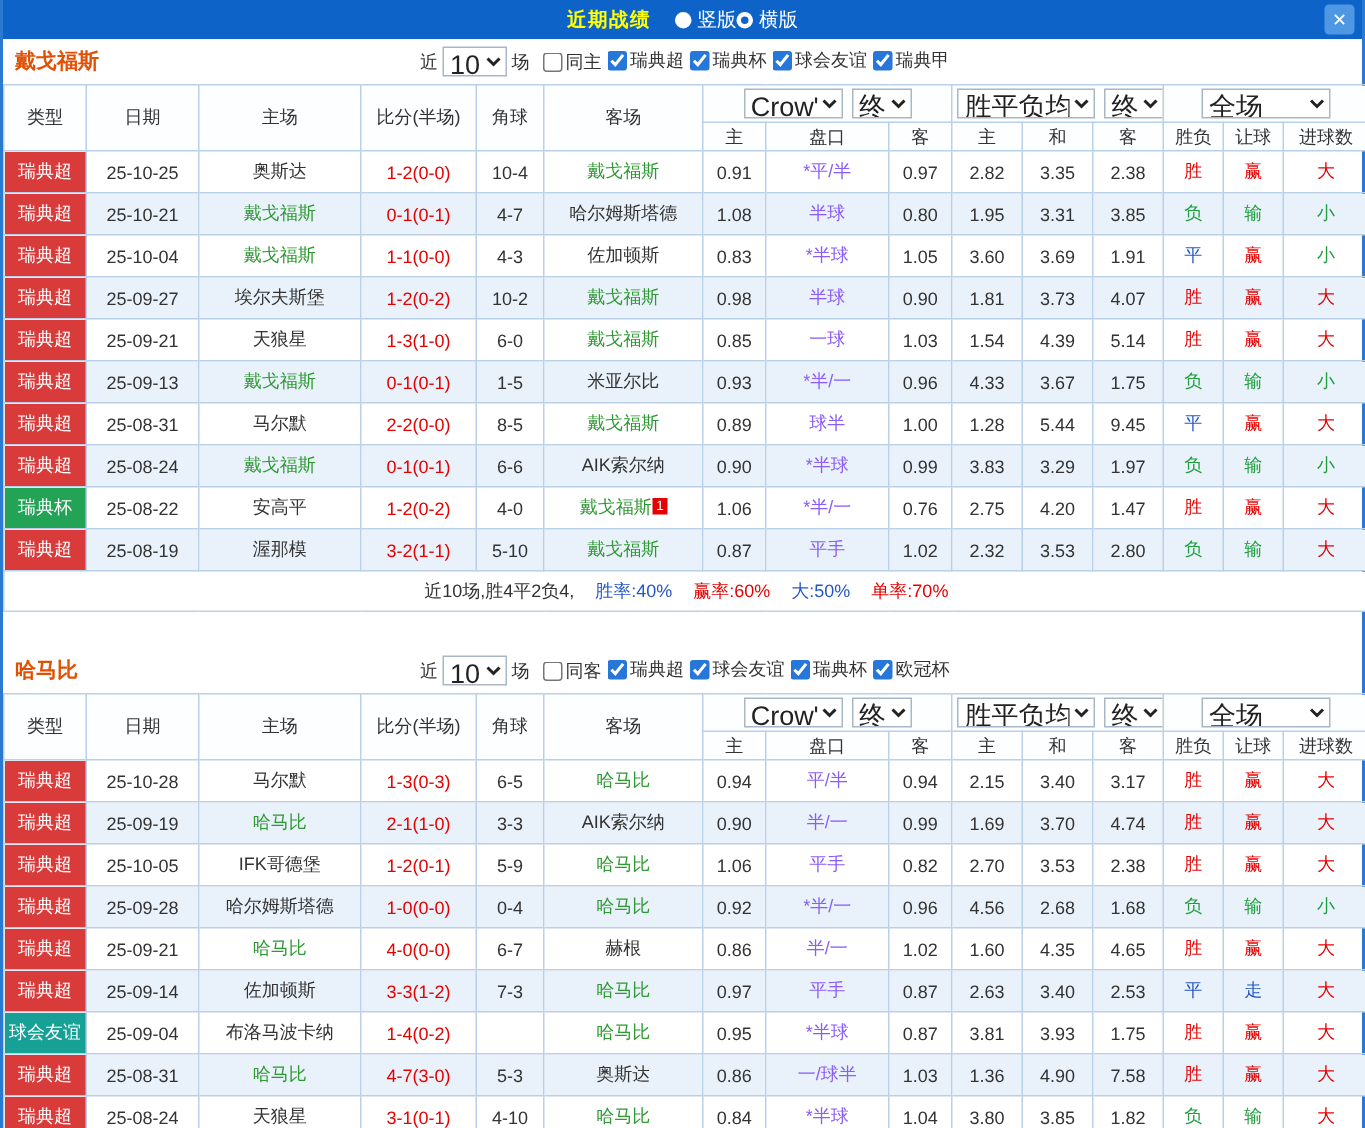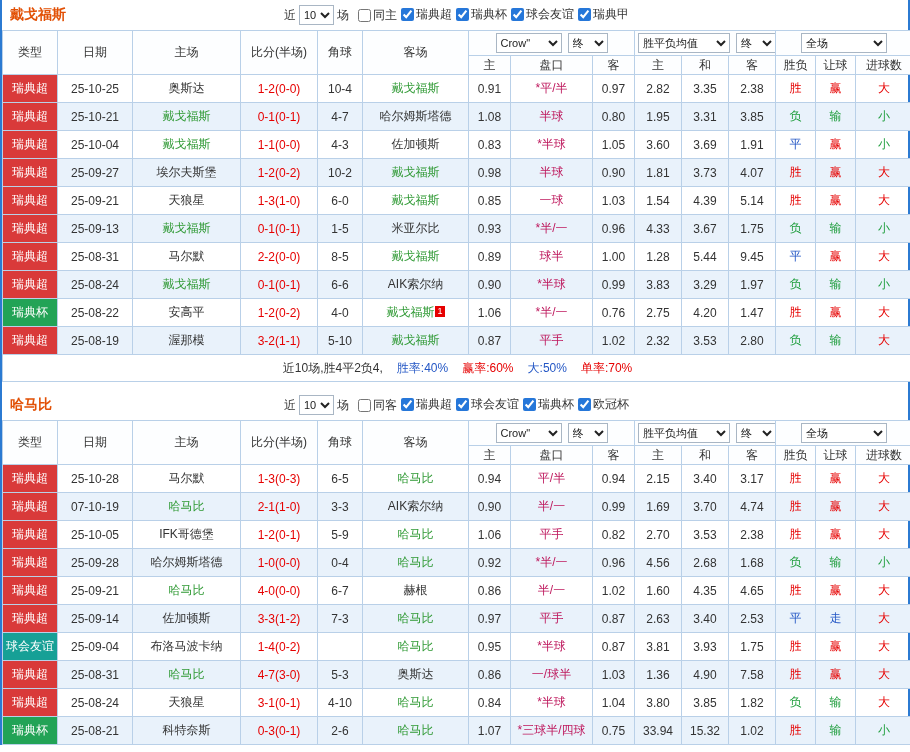--- a/index.html
+++ b/index.html
@@ -6,51 +6,64 @@
   body{width:910px;font-family:"Liberation Sans","DejaVu Sans",sans-serif;background:#fff;}
   .frame{width:906px;border-left:2px solid #2b7ad2;border-right:2px solid #2b7ad2;}
   .topbar{height:26px;background:#0d63c8;display:flex;align-items:center;position:relative;padding:0 6px;}
   .topbar-center{margin:0 auto;display:flex;align-items:center;gap:16px;font-size:13px;color:#fff;}
   .title{color:#ffff00;font-weight:bold;letter-spacing:1px;}
   .radio-label{display:inline-flex;align-items:center;gap:4px;cursor:pointer;}
   .radio{width:11px;height:11px;border-radius:50%;background:#fff;position:relative;display:inline-block;}
   .radio.checked::after{content:"";position:absolute;left:3px;top:3px;width:5px;height:5px;border-radius:50%;background:#0d63c8;}
   .closebtn{position:absolute;right:5px;top:3px;width:20px;height:20px;background:#4f97e3;color:#fff;
     display:flex;align-items:center;justify-content:center;border-radius:3px;font-size:12px;font-weight:bold;cursor:pointer;}
-  .section{margin-bottom:8px;}
+  .section{margin-bottom:24px;}
   .teambar{height:30px;display:flex;align-items:center;padding:0 8px;position:relative;font-size:12px;color:#333;}
   .teamname{font-size:14px;font-weight:bold;color:#e25005;}
   .filtergroup{position:absolute;left:50%;transform:translateX(-50%);display:flex;align-items:center;white-space:nowrap;}
   .fl{margin:0 3px;}
-  select{font-size:11px;height:20px;border:1px solid #a9b6c4;background:#fff;font-family:inherit;color:#222;}
+  select{font-size:18px;height:20px;border:1px solid #a9b6c4;background:#fff;font-family:inherit;color:#222;}
   .cb{display:inline-flex;align-items:center;margin-left:6px;cursor:pointer;}
   .leagues .cb{margin-left:4px;}
   .cb input{width:13px;height:13px;margin:0 2px 0 0;accent-color:#2677d9;}
   table{border-collapse:collapse;width:100%;table-layout:fixed;font-size:12px;color:#333;}
   th,td{border:1px solid #b9d0e8;text-align:center;padding:0;white-space:nowrap;overflow:hidden;height:27px;font-weight:normal;}
   thead th{background:#fdfeff;}
   .hdr-top th{height:24px;}
   .hdr-bot th{height:18px;}
   .grp select{margin:0 3px;}
   tbody tr.alt td{background:#e9f2fb;}
   td.type{color:#fff;}
   td.focal{color:#2e9933;}
   td.score{color:#e60000;}
-  td.hand{color:#be185d;}
+  td.hand{color:#8b5cf6;}
   .c-red{color:#e60000;}
   .c-green{color:#1f9e3d;}
   .c-blue{color:#2457c5;}
   .badge{display:inline-block;background:#e60000;color:#fff;font-size:9px;line-height:11px;padding:0 2px;margin-left:1px;vertical-align:2px;}
   tr.summary td{height:26px;background:#fff;}
   .seg{margin:0 7px;}
 </style>
 </head>
 <body>
 
 <div class="frame">
+  <div class="topbar">
+    <div class="topbar-center">
+      <span class="title">近期战绩</span>
+      <span id="radios"><label class="radio-label">
+            <span class="radio"></span>
+            <span>竖版</span>
+          </label><label class="radio-label">
+            <span class="radio checked"></span>
+            <span>横版</span>
+          </label></span>
+    </div>
+    <span class="closebtn">✕</span>
+  </div>
   <div id="sections">
   <div class="section">
     <div class="teambar">
       <span class="teamname">戴戈福斯</span>
       <div class="filtergroup">
         <span class="fl">近</span>
         <select class="count-sel"><option>10</option></select>
         <span class="fl">场</span>
         <label class="cb venue-cb">
           <input type="checkbox" style="">
@@ -372,21 +385,21 @@
               <td>0.94</td>
               <td>2.15</td>
               <td>3.40</td>
               <td>3.17</td>
               <td class="c-red">胜</td>
               <td class="c-red">赢</td>
               <td class="c-red">大</td>
             </tr>
             <tr class="alt">
               <td class="type" style="background: rgb(217, 58, 58);">瑞典超</td>
-              <td>07-10-19</td>
+              <td>25-09-19</td>
               <td class="focal">哈马比</td>
               <td class="score">2-1(1-0)</td>
               <td>3-3</td>
               <td>AIK索尔纳</td>
               <td>0.90</td>
               <td class="hand">半/一</td>
               <td>0.99</td>
               <td>1.69</td>
               <td>3.70</td>
               <td>4.74</td>

